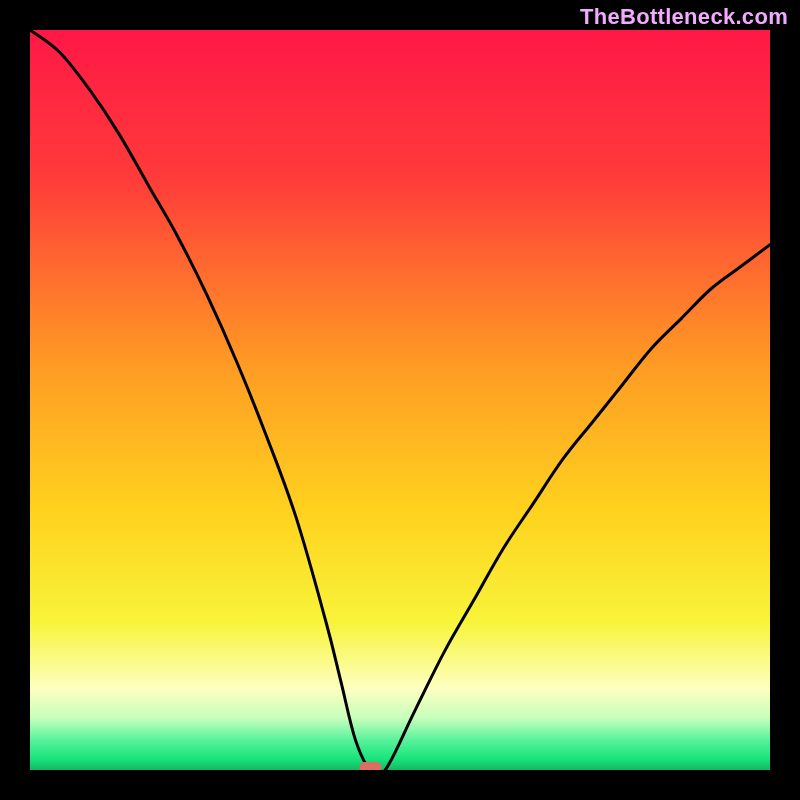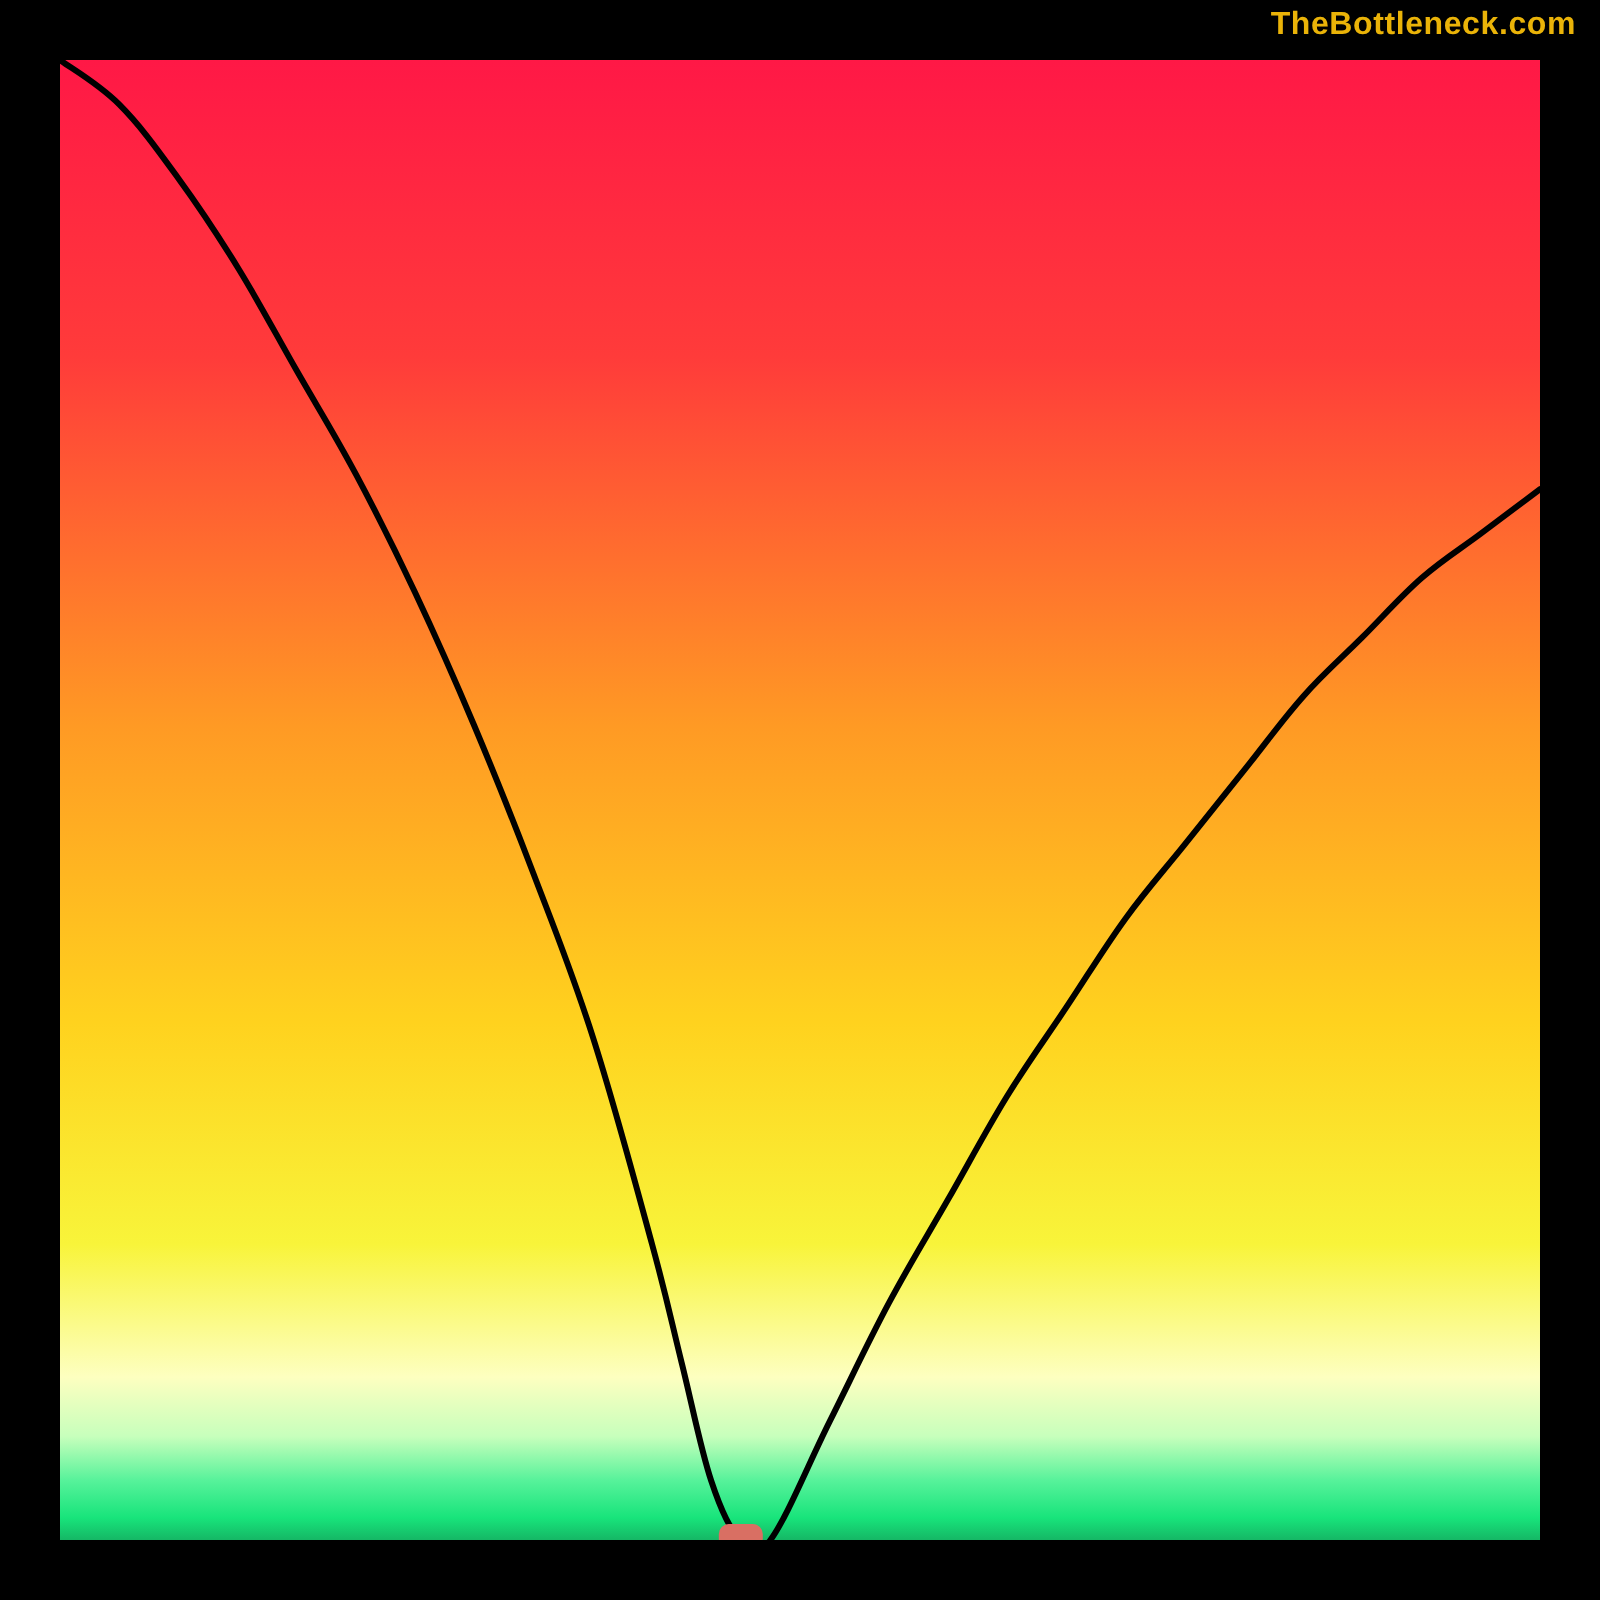--- a/index.html
+++ b/index.html
@@ -16,23 +16,23 @@
     top: 0;
     width: 800px;
     height: 800px;
     background: #000;
   }
   .watermark {
     position: absolute;
     top: 4px;
     right: 12px;
     font-family: Arial, Helvetica, sans-serif;
-    font-size: 16px;
+    font-size: 22px;
     font-weight: 600;
-    color: #eab308;
+    color: #f0abfc;
     letter-spacing: 0.3px;
   }
   svg {
     position: absolute;
     left: 30px;
     top: 30px;
   }
 </style>
 </head>
 <body>

